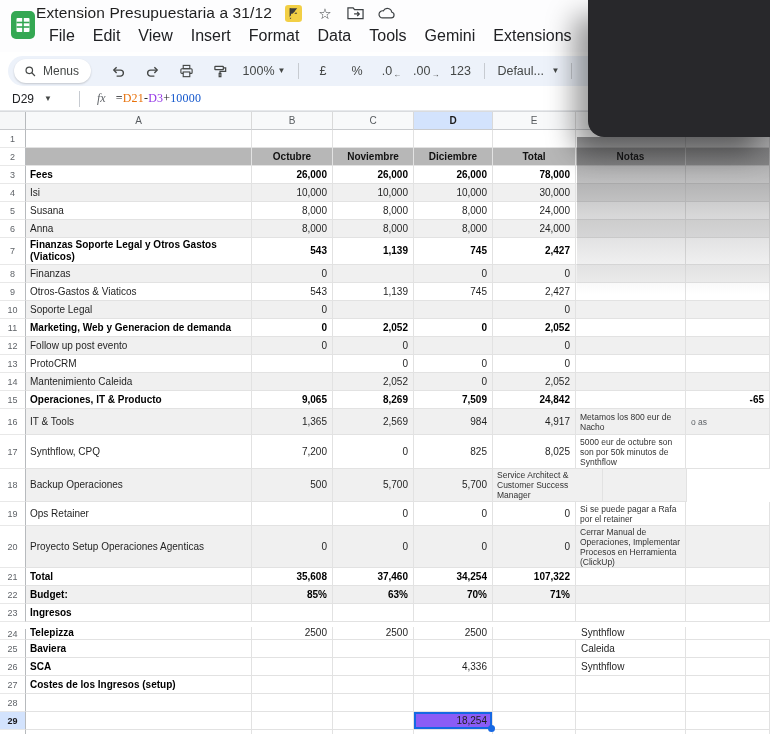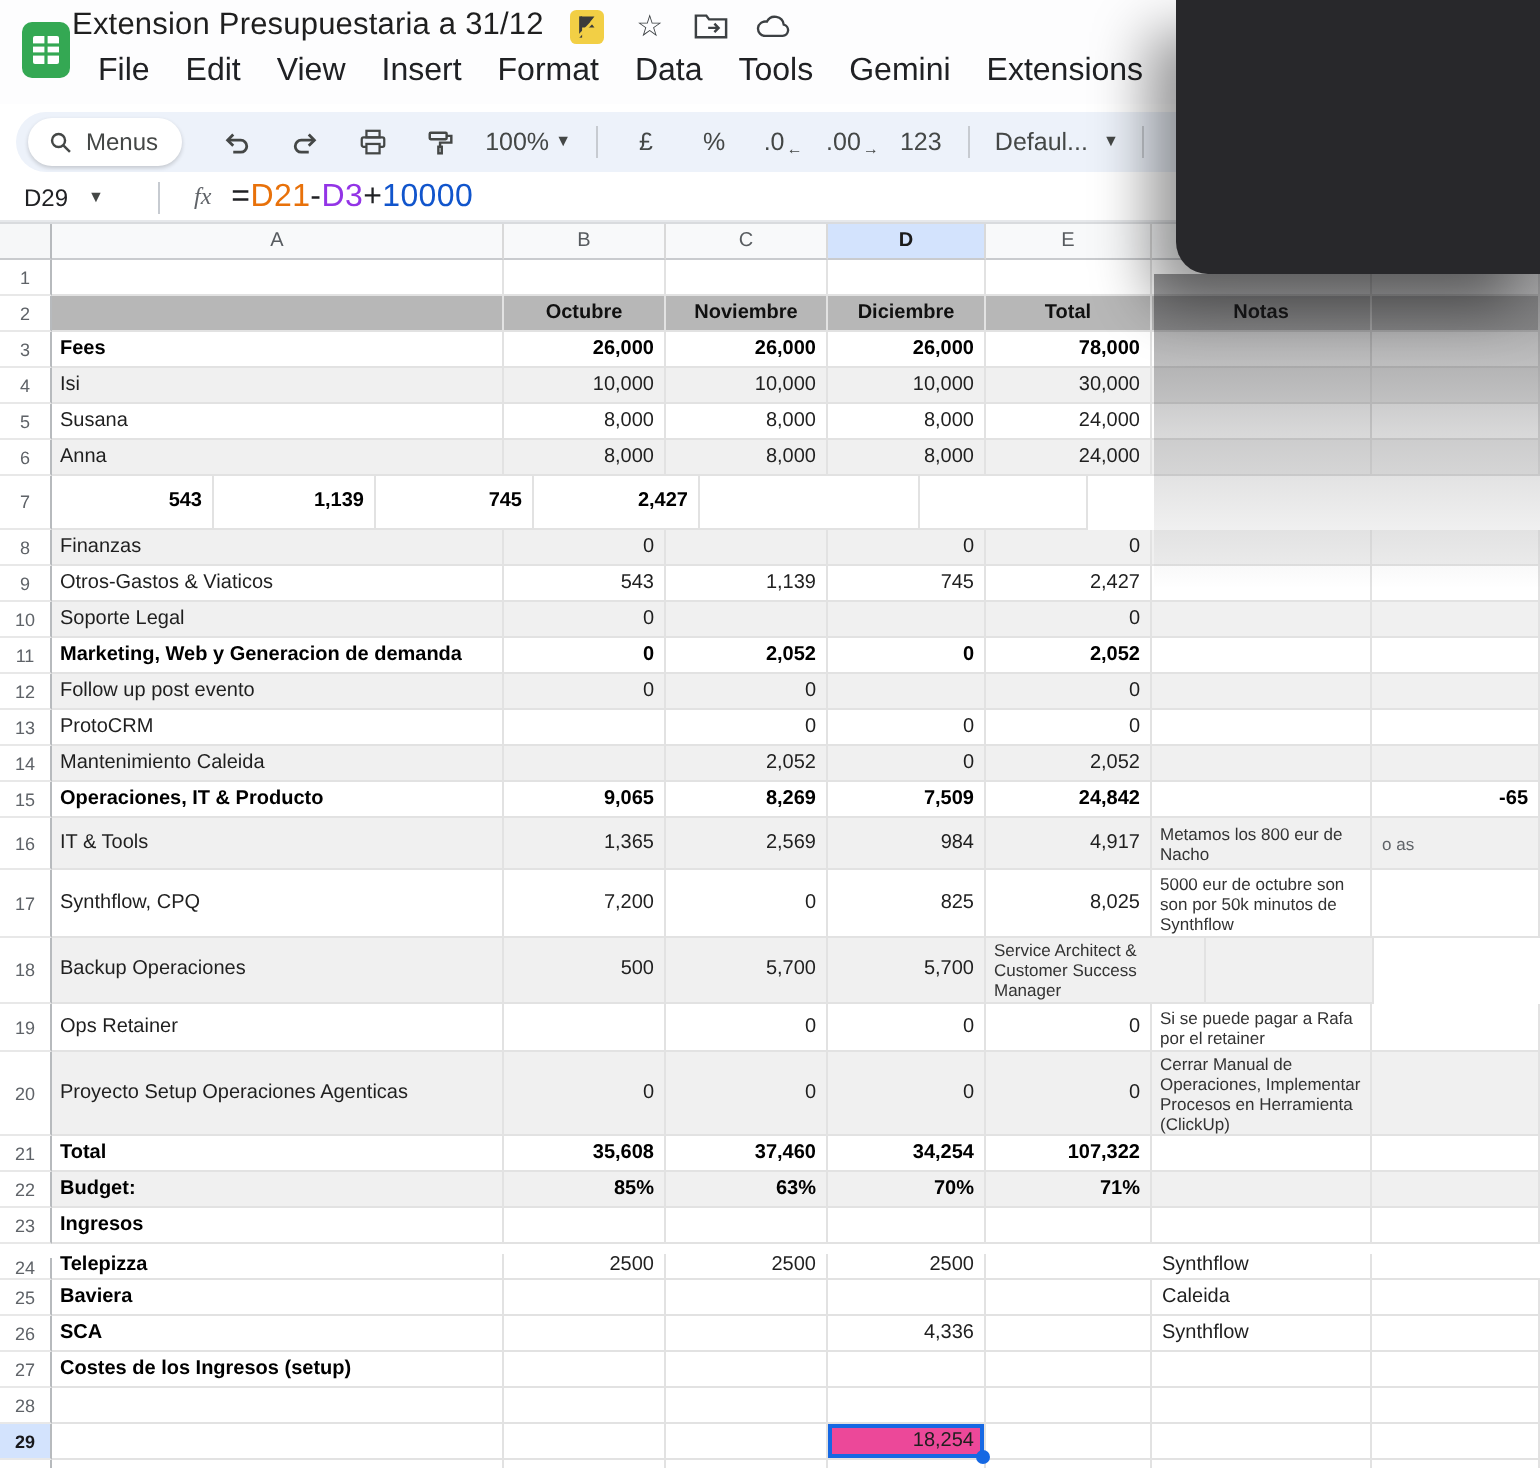--- a/index.html
+++ b/index.html
@@ -36,21 +36,21 @@
   .deca{font-size:8px;position:relative;top:3px;left:1px;}
   .font-btn{min-width:62px;justify-content:space-between;gap:4px;}
   .size-box{width:24px;height:19px;border:1px solid #747775;border-radius:4px;
             display:flex;align-items:center;justify-content:center;font-size:11px;color:#202124;background:transparent;}
   .bold-b{font-weight:700;font-size:13px;}
   
   .fbar{height:23px;display:flex;align-items:center;padding-left:12px;border-bottom:1px solid #e6e8eb;background:#fff;margin-top:1px;}
   .namebox{display:flex;align-items:center;gap:10px;width:62px;}
   .namebox .nb{font-size:12px;color:#202124;}
   .fx{font-family:"Liberation Serif",serif;font-style:italic;font-size:12px;color:#5f6368;margin:0 10px 0 12px;}
-  .fseg{font-size:16px;letter-spacing:.2px;}
+  .fseg{font-size:12px;letter-spacing:.2px;font-family:Liberation Serif, serif;}
   
   #grid{position:relative;height:624px;overflow:hidden;background:#fff;}
   .chead{display:flex;height:18px;border-top:1px solid #d9dbde;}
   .corner{width:26px;height:18px;background:#f6f7f8;border-right:1px solid #b7babd;border-bottom:1px solid #c9cbce;box-sizing:border-box;}
   .colh{height:18px;box-sizing:border-box;border-right:1px solid #d9d9d9;border-bottom:1px solid #c9cbce;
         background:#f8f9fa;display:flex;align-items:center;justify-content:center;
         font-size:10px;color:#575b5f;}
   .colh.act{background:#d3e3fd;color:#1b1b1b;font-weight:700;}
   .grow{display:flex;}
   .gut{width:26px;box-sizing:border-box;border-right:1px solid #b7babd;border-bottom:1px solid #e8e8e8;
@@ -60,21 +60,21 @@
         display:flex;align-items:center;padding:0 5px;font-size:10px;color:#1f1f1f;
         overflow:hidden;line-height:12px;}
   .cell.b{font-weight:700;color:#000;}
   .cell.band{background:#f0f0f0;}
   .cell.hd{background:#b7b7b7;justify-content:center;font-weight:700;color:#111;}
   .cA{justify-content:flex-start;text-align:left;padding:0 4px;}
   .cB,.cC,.cD,.cE,.cG{justify-content:flex-end;text-align:right;}
   .cF{justify-content:flex-start;text-align:left;}
   .note{font-size:8.5px;line-height:10px;color:#333;padding:2px 4px;justify-content:flex-start;text-align:left;}
   .noteg{font-size:8.5px;color:#5f6368;justify-content:flex-start;text-align:left;}
-  .sel{position:relative;overflow:visible;box-shadow:inset 0 0 0 2px #1668e3;z-index:3;background:#ec4899;}
+  .sel{position:relative;overflow:visible;box-shadow:inset 0 0 0 2px #1668e3;z-index:3;background:#8b5cf6;}
   .sel::after{content:"";position:absolute;right:-3px;bottom:-3px;width:7px;height:7px;border-radius:50%;background:#1668e3;}
   
   .overlay{position:absolute;left:588px;top:0;width:182px;height:137px;background:#28282b;
            border-radius:0 0 0 16px;z-index:40;
            box-shadow:-14px 16px 28px rgba(0,0,0,.40);}
   .overlay-shadow{position:absolute;left:577px;top:137px;width:193px;height:175px;z-index:30;pointer-events:none;
            background:linear-gradient(to bottom, rgba(35,35,38,.45), rgba(35,35,38,.18) 45%, rgba(35,35,38,0) 90%);}
 </style>
 </head>
 <body>
@@ -266,20 +266,21 @@
         <div class="cell cA band" style="width: 226px;">Anna</div>
         <div class="cell cB band" style="width: 81px;">8,000</div>
         <div class="cell cC band" style="width: 81px;">8,000</div>
         <div class="cell cD band" style="width: 79px;">8,000</div>
         <div class="cell cE band" style="width: 83px;">24,000</div>
         <div class="cell cF band" style="width: 110px;"></div>
         <div class="cell cG band" style="width: 84px;"></div>
       </div>
       <div class="grow" style="height: 27px;">
         <div class="gut">7</div>
+        <div class="cell cA b" style="width: 226px;">Finanzas  Soporte Legal y Otros Gastos (Viaticos)</div>
         <div class="cell cB b" style="width: 81px;">543</div>
         <div class="cell cC b" style="width: 81px;">1,139</div>
         <div class="cell cD b" style="width: 79px;">745</div>
         <div class="cell cE b" style="width: 83px;">2,427</div>
         <div class="cell cF b" style="width: 110px;"></div>
         <div class="cell cG b" style="width: 84px;"></div>
       </div>
       <div class="grow" style="height: 18px;">
         <div class="gut">8</div>
         <div class="cell cA band" style="width: 226px;">Finanzas</div>

